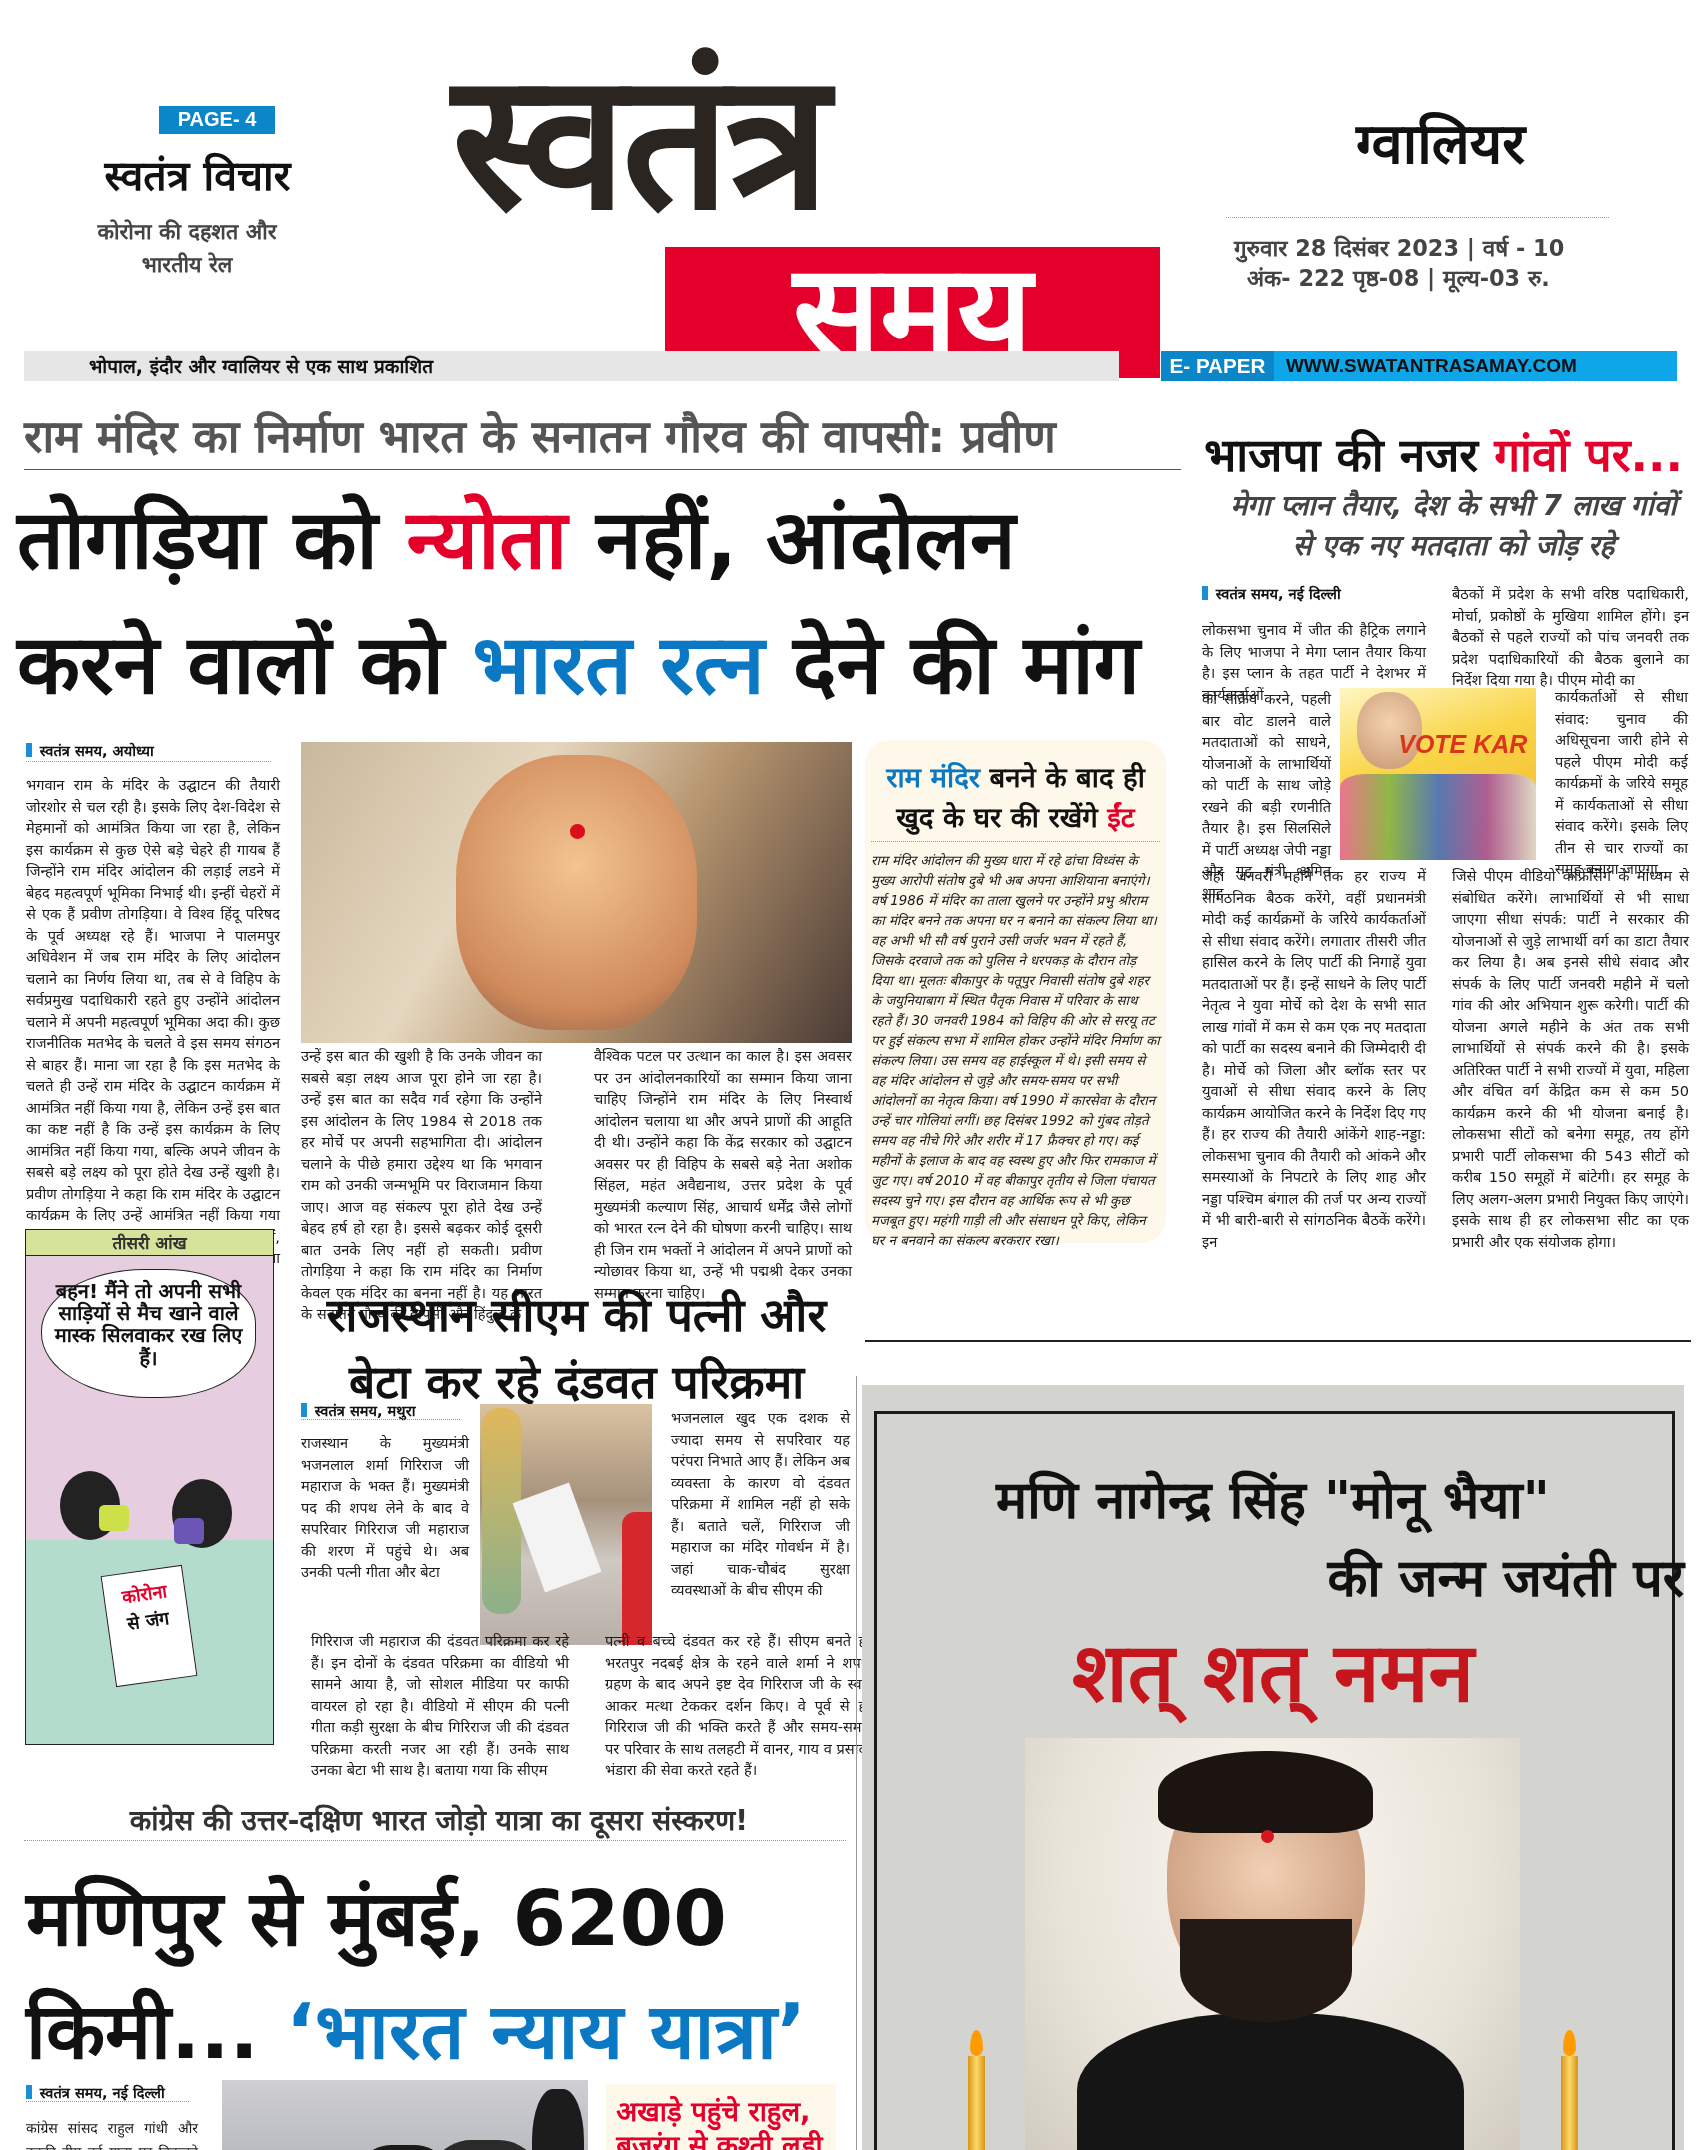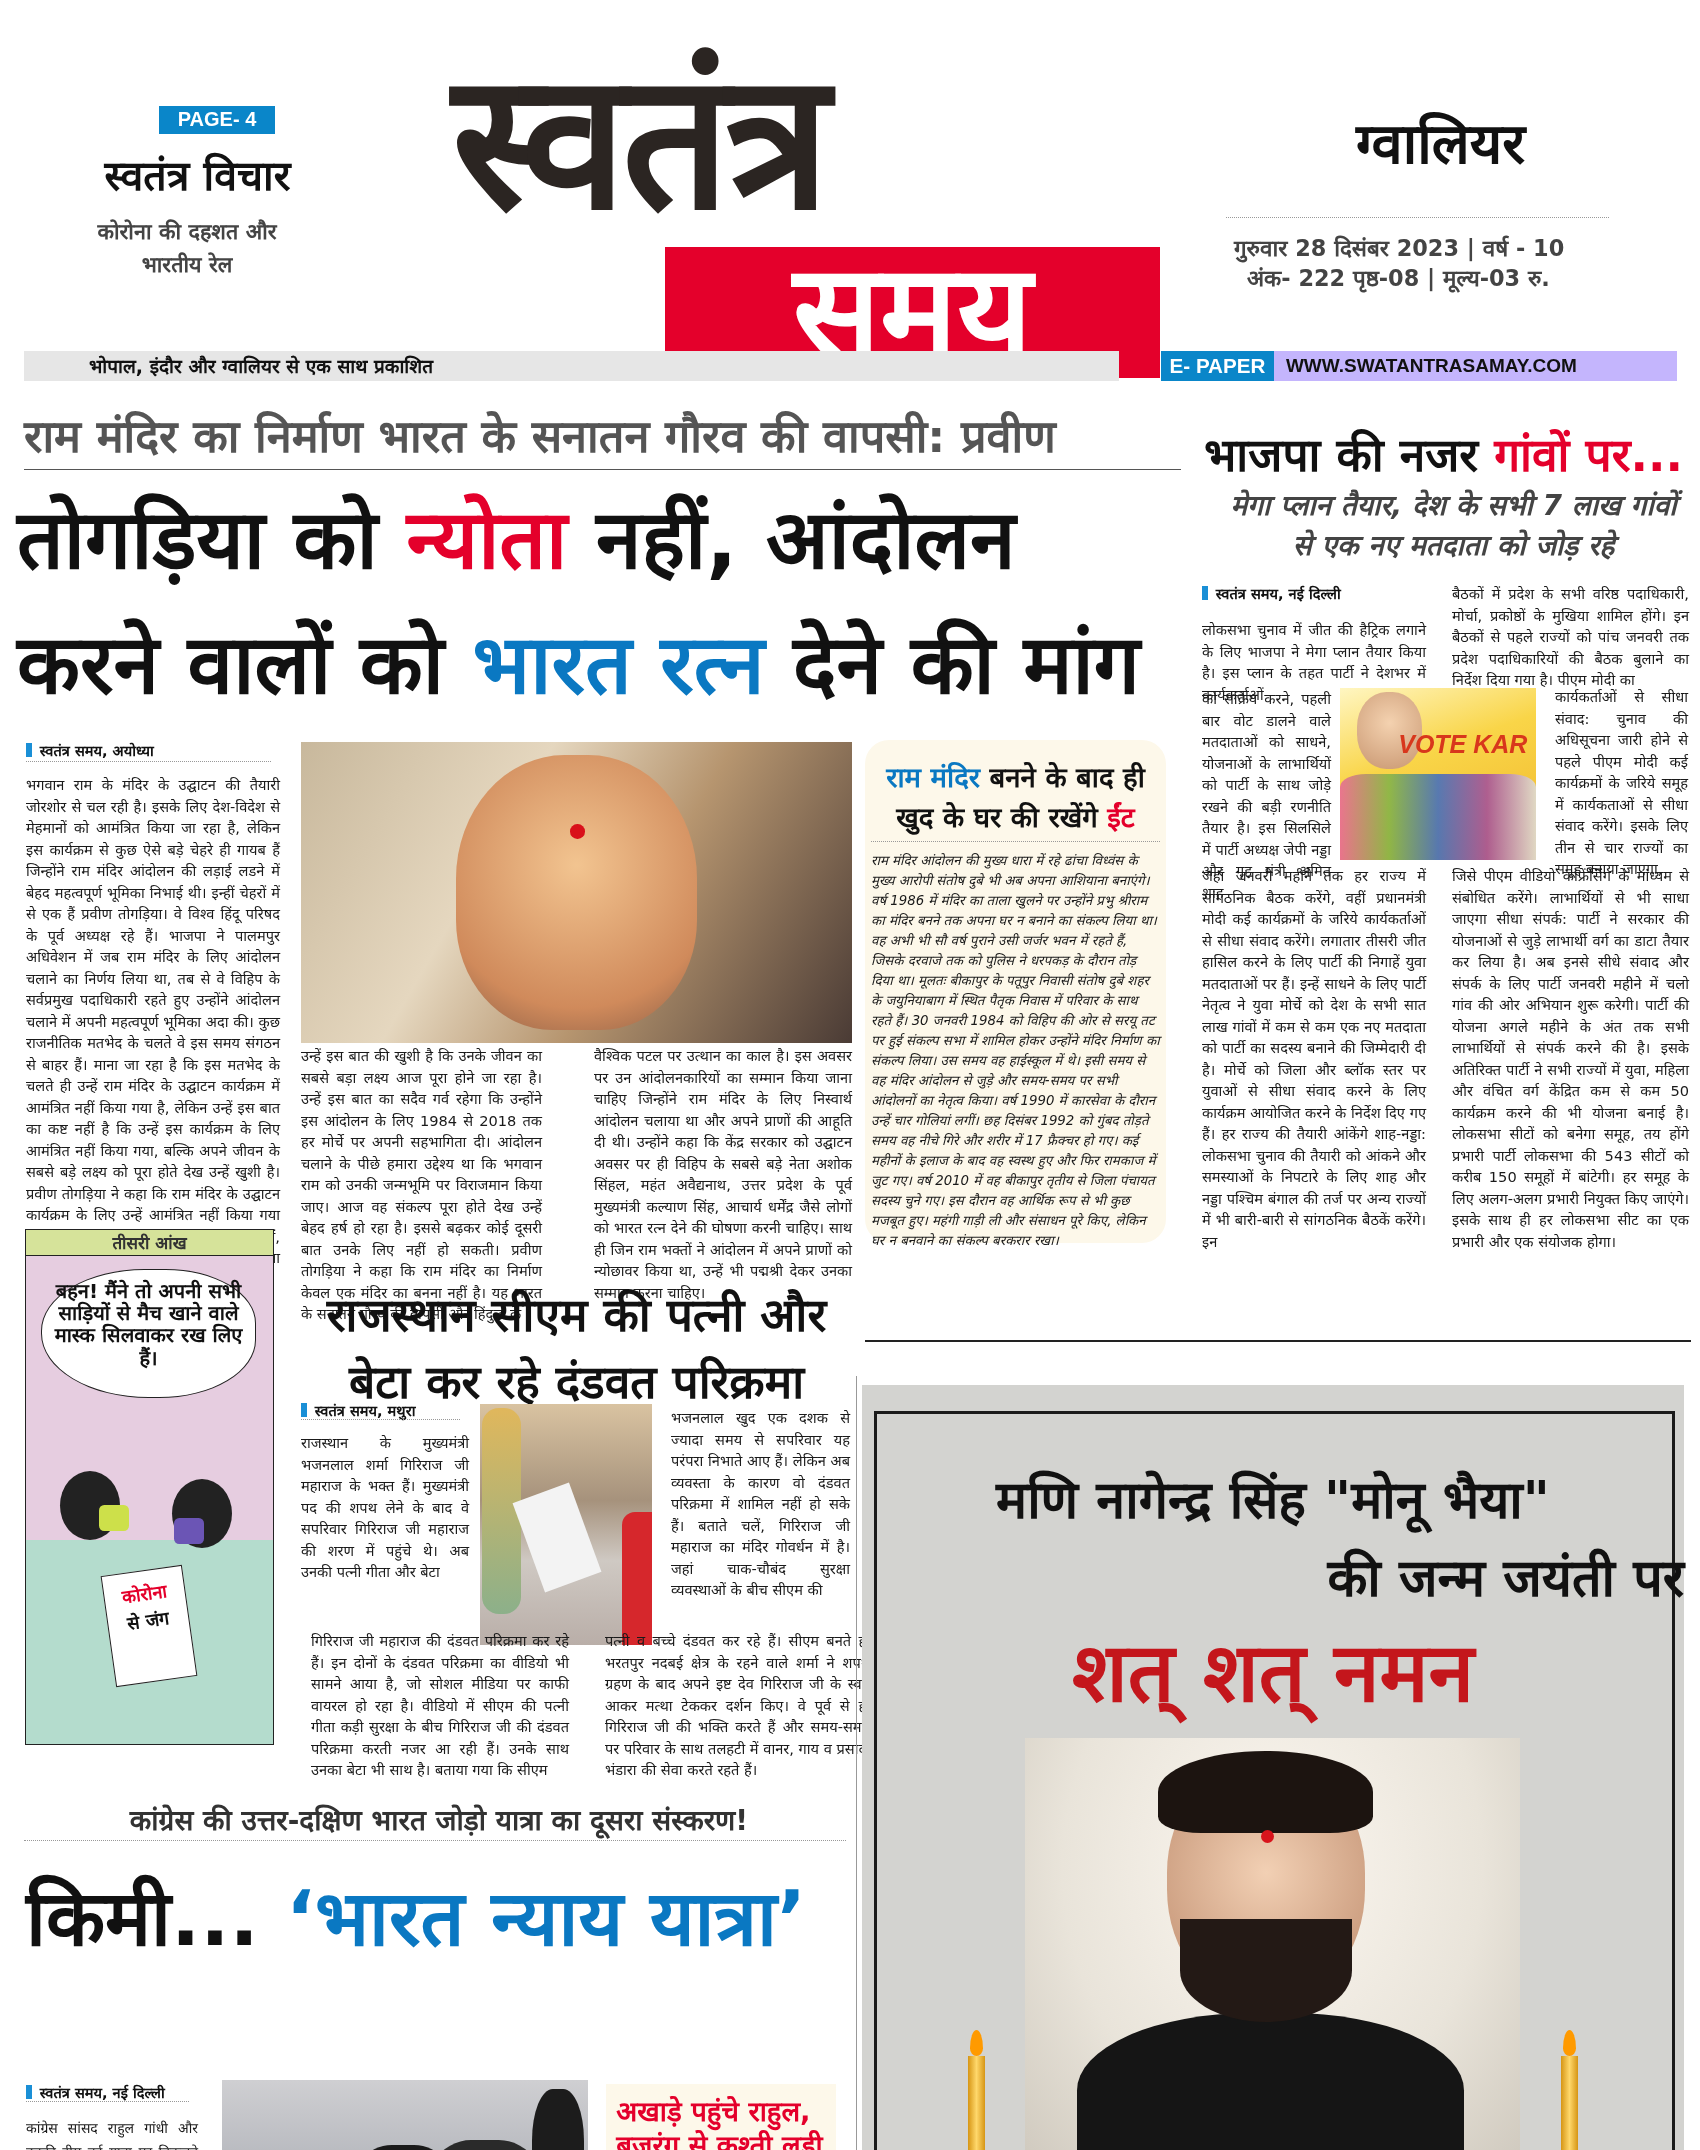--- a/index.html
+++ b/index.html
@@ -23,21 +23,21 @@
   #section-sub { left: 75px; top: 215px; width: 224px; text-align: center; font-size: 21.5px; font-weight: bold; color: #444; line-height: 33px; }
   #masthead-top { left: 452px; top: 21.5px; width: 688px; height: 241px; font-size: 189px; font-weight: bold; color: #2b2522; line-height: 241px; letter-spacing: -4.3px; }
   #masthead-box { left: 665px; top: 247px; width: 495px; height: 131px; background: #e4002b; color: #fff;
     font-size: 129px; font-weight: bold; line-height: 129px; text-align: center; }
   #city { left: 1290px; top: 103px; width: 301px; text-align: center; font-size: 56px; font-weight: bold; }
   #date-dots { left: 1226px; top: 217px; width: 383px; border-bottom: 1.7px dotted #999; }
   #date-line1 { left: 1234px; top: 232px; width: 387px; font-size: 22.4px; font-weight: bold; color: #444; }
   #date-line2 { left: 1247px; top: 262px; width: 387px; font-size: 22.4px; font-weight: bold; color: #444; }
   #pub-bar { left: 24px; top: 351px; width: 1095px; height: 30px; background: #e6e6e6; font-size: 19px; font-weight: bold;
     display: flex; align-items: center; padding-left: 65px; }
-  #epaper-bar { left: 1161px; top: 351px; width: 516px; height: 30px; background: #c4b5fd; display: flex; align-items: center; }
+  #epaper-bar { left: 1161px; top: 351px; width: 516px; height: 30px; background: #0ea5e9; display: flex; align-items: center; }
   #epaper-tag { background: #0a86c9; color: #fff; font-weight: bold; font-size: 20.6px; height: 30px; padding: 0 8.6px;
     display: flex; align-items: center; font-family: "Liberation Sans", sans-serif; }
   #epaper-url { font-weight: bold; font-size: 19px; margin-left: 12px; font-family: "Liberation Sans", sans-serif; }
 
   
   #kicker1 { left: 24px; top: 404px; width: 1157px; font-size: 45px; color: #555; font-weight: bold; border-bottom: 1.7px solid #555; padding-bottom: 4.3px; white-space: nowrap; }
   #lead-head { left: 17px; top: 477px; width: 1161px; font-size: 82px; font-weight: bold; line-height: 125px; white-space: nowrap; }
   .red { color: #e4002b; } .blue { color: #0a78c2; }
   #lead-dateline { left: 26px; top: 740px; width: 241px; }
   #lead-dot { left: 26px; top: 761px; width: 245px; }
@@ -248,20 +248,21 @@
   <div class="lamp" style="right:82px; top:645px;">
       <div class="flame"></div>
       <div class="stem"></div>
     </div>
 
 </div>
 
 <div class="abs" id="cong-kicker">कांग्रेस की उत्तर-दक्षिण भारत जोड़ो यात्रा का दूसरा संस्करण!</div>
 <div class="abs dotline" id="cong-dot"></div>
 <div class="abs" id="cong-head">
+  <div>मणिपुर से मुंबई, 6200</div>
   <div><span>किमी... </span><span class="blue">‘भारत न्याय यात्रा’</span></div>
 </div>
 <div class="abs dateline" id="cong-dateline">
   <span class="mark"></span>
   <span>स्वतंत्र समय, नई दिल्ली</span>
 </div>
 <div class="abs dotline" id="cong-dot2"></div>
 <div class="abs body-text" id="cong-col1">कांग्रेस सांसद राहुल गांधी और उनकी टीम नई यात्रा पर निकलने वाले हैं। 14 जनवरी से 20 मार्च तक ‘भारत न्याय यात्रा’ निकलेगी। यह यात्रा मणिपुर से शुरू होकर मुंबई तक जायेगी। कांग्रेस महासचिव के.सी. वेणुगोपाल ने कहा कि ‘भारत न्याय यात्रा’ ज्यादातर दूरी बस से तय करेगी, कुछ स्थानों पर पदयात्रा की जाएगी। यात्रा असम, पश्चिम बंगाल, बिहार, छत्तीसगढ़, उत्तर प्रदेश, मध्यप्रदेश और गुजरात सहित 14 राज्यों से होकर 6,200 किलोमीटर की दूरी तय करेगी। यह यात्रा चुनाव से पहले 20 मार्च को समाप्त होने वाली है। इसे पिछले साल कांग्रेस की उत्तर-दक्षिण भारत जोड़ो यात्रा के दूसरे संस्करण के रूप में देखा जा</div>
 <div class="abs" id="cong-photo">
 

